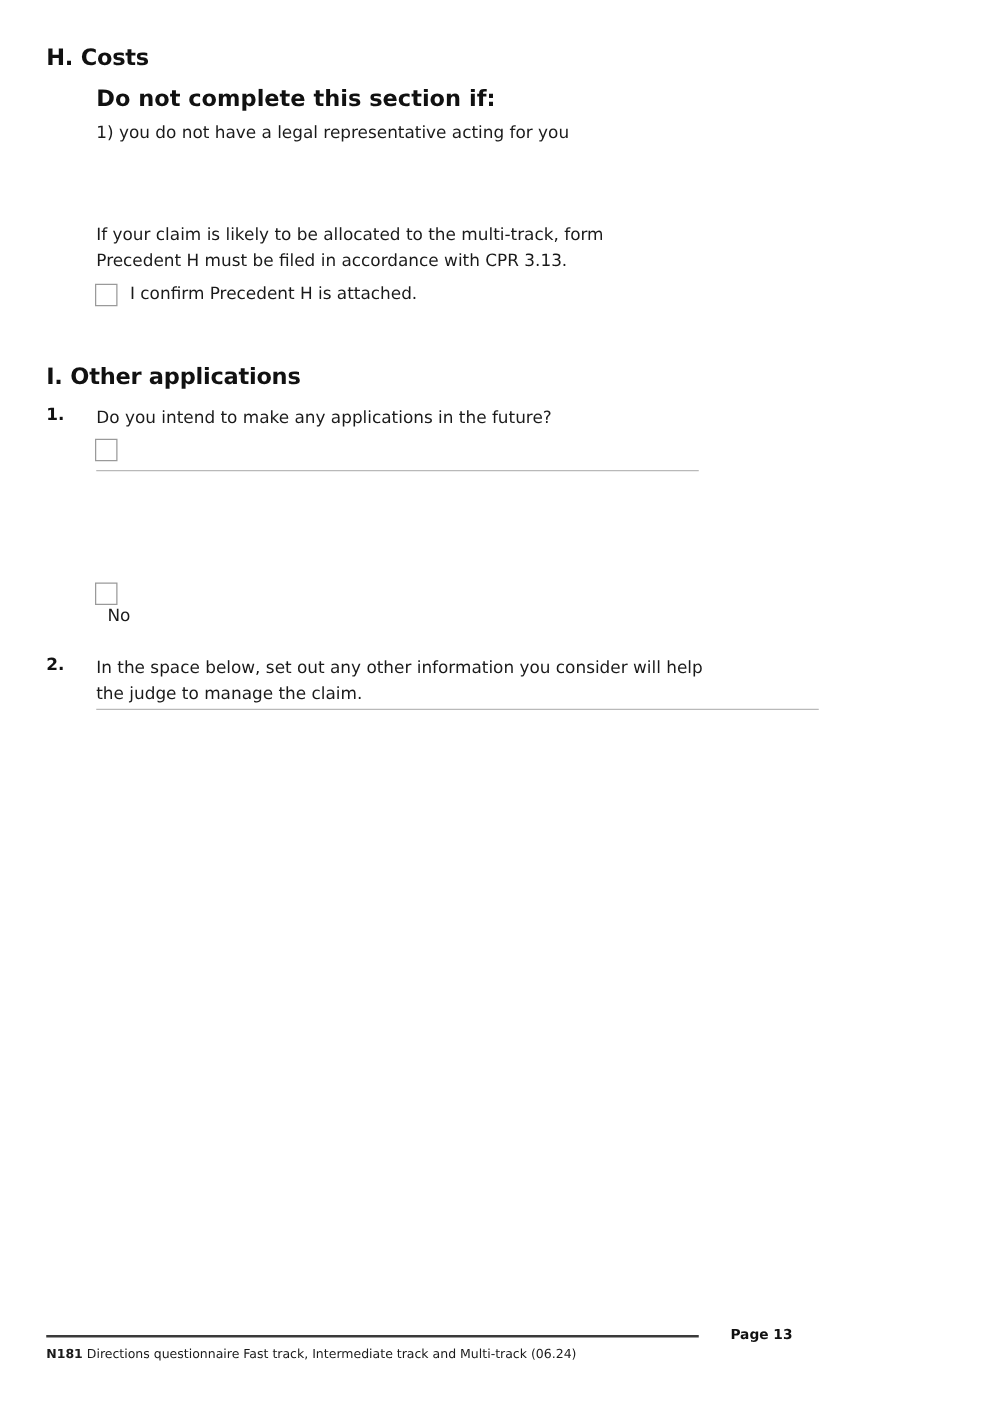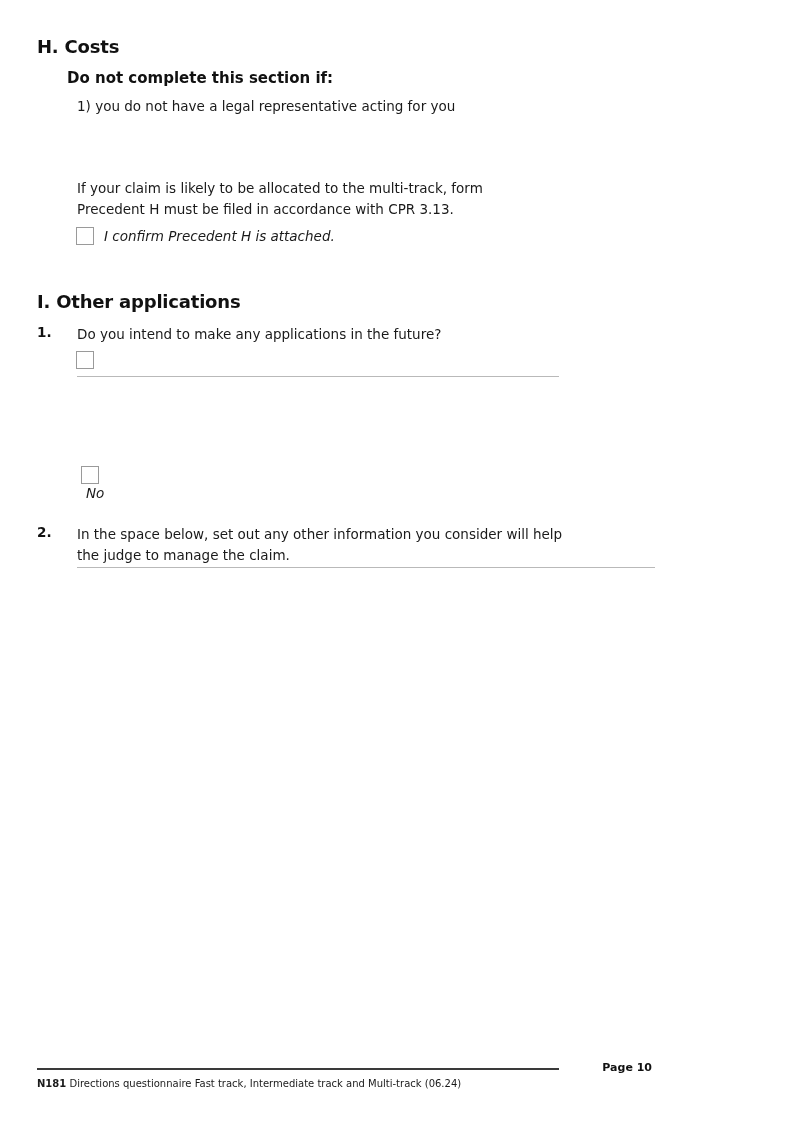--- a/index.html
+++ b/index.html
@@ -14,59 +14,57 @@
     font-family: "DejaVu Sans", "Liberation Sans", sans-serif;
     color: #1a1a1a;
     -webkit-font-smoothing: antialiased;
   }
   .page {
     position: absolute;
     left: 0; top: 0;
     width: 667px;
     height: 1130px;
     overflow: hidden;
-    padding-left: 18px;
   }
 
   
   .section-heading {
     position: absolute;
     font-size: 18px;
     font-weight: bold;
     letter-spacing: -0.2px;
     color: #111111;
   }
   #h-heading { left: 37px; top: 36px; }
   #i-heading { left: 37px; top: 291px; }
 
   .bold-lead {
     position: absolute;
-    left: 67px;
-    font-size: 15px;
+    left: 77px;
+    font-size: 18px;
     font-weight: bold;
     color: #111111;
   }
   #h-lead { top: 69px; }
 
   .body-text {
     position: absolute;
     font-size: 13.5px;
     line-height: 21px;
     color: #1a1a1a;
   }
   #h-item1 { left: 77px; top: 96px; }
   #h-item2 { left: 77px; top: 124px; }
   #h-para  { left: 77px; top: 178px; width: 470px; }
 
   
   .cbrow {
     position: absolute;
     display: flex;
-    align-items: center;
-    font-style: italic;
+    align-items: flex-start;
   }
   .checkbox {
     width: 18px;
     height: 18px;
     border: 1px solid #9a9a9a;
     background: #ffffff;
     box-sizing: border-box;
     flex: 0 0 auto;
     margin-top: 1px;
   }
@@ -174,15 +172,15 @@
   <div class="body-text" id="i-q2-text">In the space below, set out any other information you consider will help the judge to manage the claim.</div>
 
   <div class="rule" id="rule-q2"></div>
 
   <div id="footer-rule"></div>
 
   <div id="footer-text">
     <span class="code">N181</span><span> Directions questionnaire Fast track, Intermediate track and Multi-track (06.24)</span>
   </div>
 
-  <div id="page-number">Page 10</div>
+  <div id="page-number">Page 13</div>
 
 </div>
 
 </body></html>

